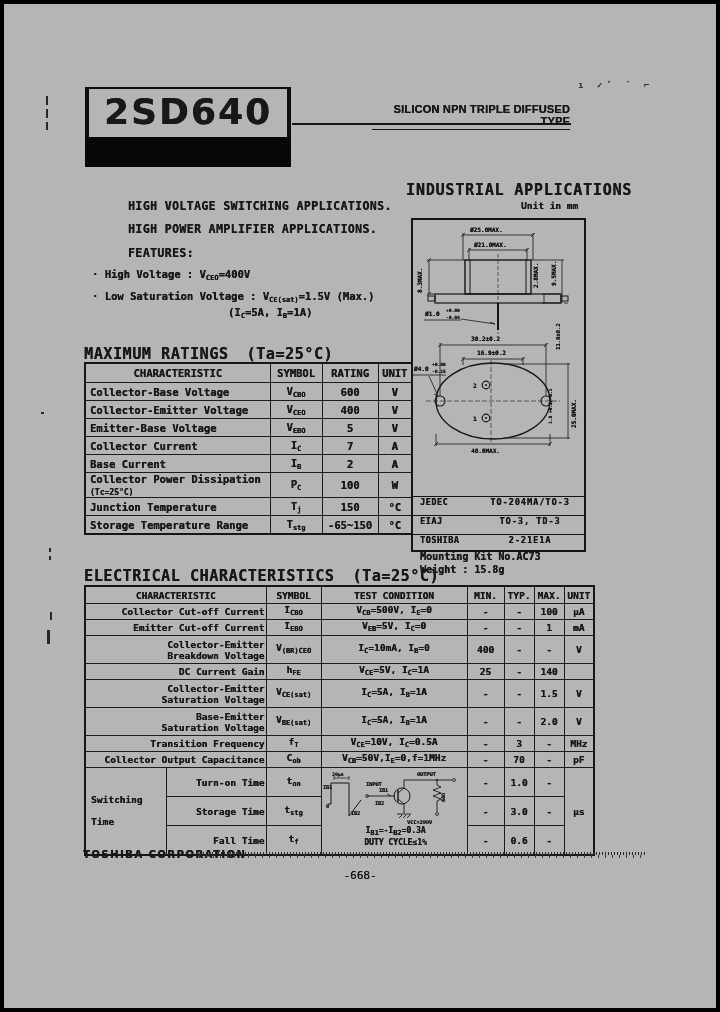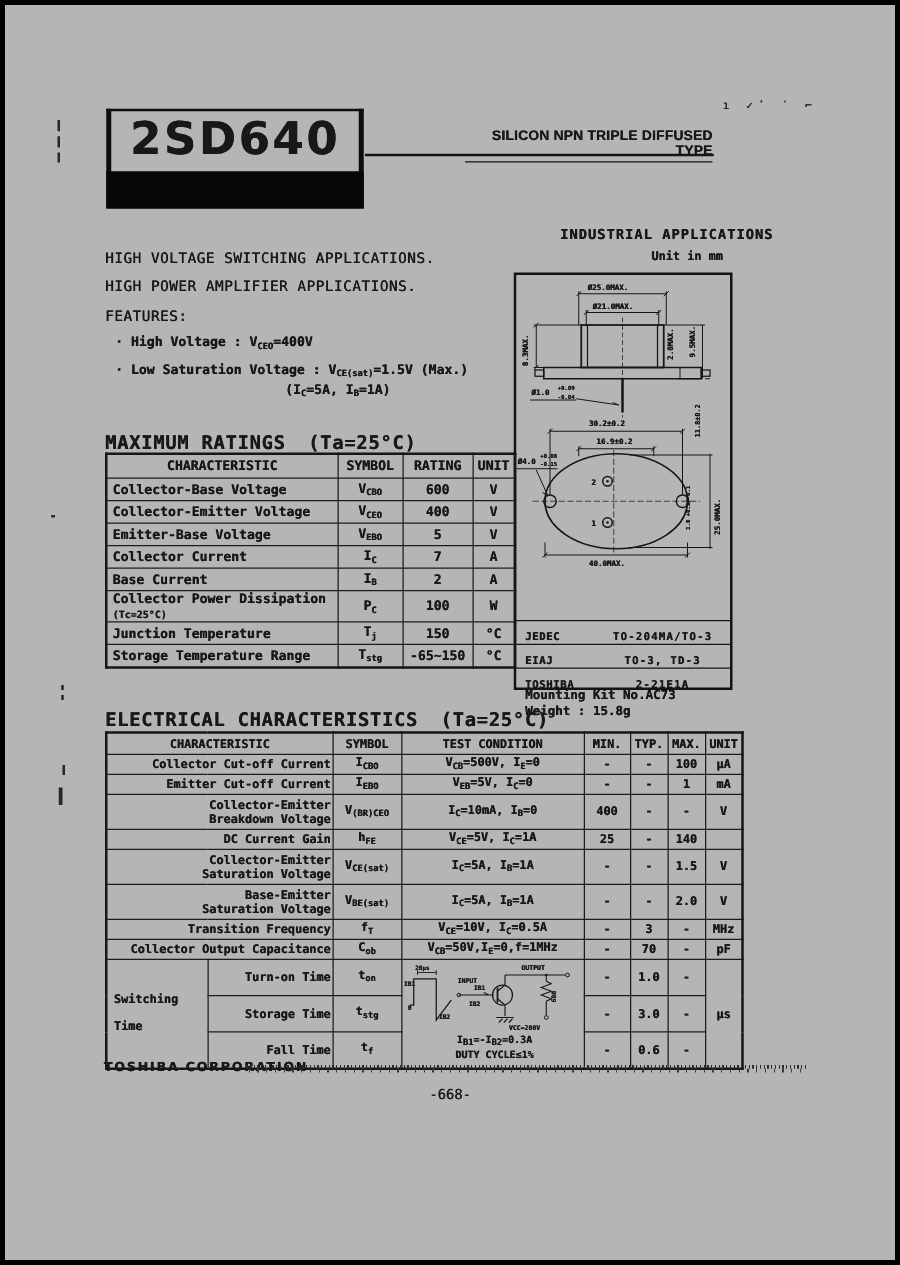--- a/index.html
+++ b/index.html
@@ -31,21 +31,21 @@
   .hbox .bar{position:absolute;left:-4px;right:-4px;bottom:-1px;height:30px;background:#070707;}
   .typeline{
     position:absolute;left:372px;top:103px;width:198px;text-align:right;
     font-family:"Liberation Sans",sans-serif;font-weight:bold;font-size:11px;letter-spacing:0.2px;
     border-bottom:1.5px solid #161616;padding-bottom:2px;
   }
   .longrule{position:absolute;left:292px;top:123px;width:279px;height:2px;background:#141414;}
   .marks{position:absolute;left:578px;top:80px;font-size:9px;letter-spacing:4px;color:#2a2a2a;}
 
   
-  .apps{font-size:11.5px;font-weight:normal;letter-spacing:0.4px;}
+  .apps{font-size:11.5px;font-weight:bold;letter-spacing:0.4px;margin-left:44px;}
   .feat{font-size:10.5px;font-weight:bold;}
 
   .secTitle{font-size:15px;font-weight:bold;letter-spacing:0.6px;}
   .secTitle .cond{margin-left:18px;}
 
   
   table{border-collapse:collapse;table-layout:fixed;background:transparent;}
   .maxtable{position:absolute;left:84px;top:362px;width:327px;border:2.5px solid #161616;}
   .maxtable th,.maxtable td{border:1.6px solid #1c1c1c;font-size:10.5px;font-weight:bold;
     text-align:center;padding:0 2px;overflow:hidden;}
@@ -65,21 +65,21 @@
   .electable td.grp{text-align:left;padding-left:5px;line-height:22px;}
   .electable td.condcell{padding:0;vertical-align:top;}
   .condcell .notes{font-size:8px;line-height:9px;text-align:center;padding-left:3px;margin-top:-2px;}
 
   
   .pkgbox{position:absolute;left:411px;top:218px;width:171px;height:330px;border:2px solid #141414;}
   .pkgsvg{position:absolute;left:0;top:0;width:171px;height:237px;}
   .legend{position:absolute;left:42px;top:240px;font-size:8.5px;font-weight:bold;line-height:12px;letter-spacing:0.5px;}
   .legend .ind{padding-left:11px;}
   .codes{position:absolute;left:0;top:276px;width:100%;}
-  .crow{display:flex;height:18px;border-top:1.6px solid #141414;align-items:flex-end;
+  .crow{display:flex;height:18px;border-top:1.6px solid #141414;align-items:flex-start;
     font-size:8.5px;font-weight:bold;}
   .clab{width:62px;padding-left:7px;letter-spacing:0.5px;}
   .cval{flex:1;text-align:center;letter-spacing:1px;padding-right:6px;}
 
   .mount{font-size:10px;font-weight:bold;}
 
   
   .company{position:absolute;left:83px;top:849px;font-family:"DejaVu Sans",sans-serif;
     font-weight:bold;font-size:10px;letter-spacing:1.5px;}
   .fineprint{position:absolute;left:197px;top:852px;width:448px;height:6px;
@@ -114,21 +114,21 @@
   <div class="longrule"></div>
   <div class="marks">ı  ✓ʹ  ′ ⌐</div>
 
   <div class="abs apps" style="left:84px;top:199px">HIGH VOLTAGE SWITCHING APPLICATIONS.</div>
   <div class="abs apps" style="left:84px;top:222px">HIGH POWER AMPLIFIER APPLICATIONS.</div>
   <div class="abs apps" style="left:84px;top:246px">FEATURES:</div>
   <div class="abs feat" style="left:92px;top:268px">· High Voltage : V<sub>CEO</sub>=400V</div>
   <div class="abs feat" style="left:92px;top:290px">· Low Saturation Voltage : V<sub>CE(sat)</sub>=1.5V (Max.)</div>
   <div class="abs feat" style="left:228px;top:306px">(I<sub>C</sub>=5A, I<sub>B</sub>=1A)</div>
 
-  <div class="abs" style="left:448px;top:181px;font-size:11px;font-weight:bold;letter-spacing:0.8px">INDUSTRIAL APPLICATIONS</div>
+  <div class="abs" style="left:406px;top:181px;font-size:15px;font-weight:bold;letter-spacing:0.8px">INDUSTRIAL APPLICATIONS</div>
   <div class="abs" style="left:521px;top:200px;font-size:9.5px;font-weight:bold">Unit in mm</div>
 
   <div class="pkgbox">
     <svg class="pkgsvg" viewBox="0 0 171 237">
 
       <text x="57" y="12" font-size="6">Ø25.0MAX.</text>
       <path class="s" stroke-width="0.8" d="M50,15 H120 M50,13 V40 M120,13 V40 M48,17 l4,-4 M118,17 l4,-4"></path>
 
       <text x="61" y="27" font-size="6">Ø21.0MAX.</text>
       <path class="s" stroke-width="0.8" d="M56,30 H114 M56,28 V41 M114,28 V41 M54,32 l4,-4 M112,32 l4,-4"></path>

